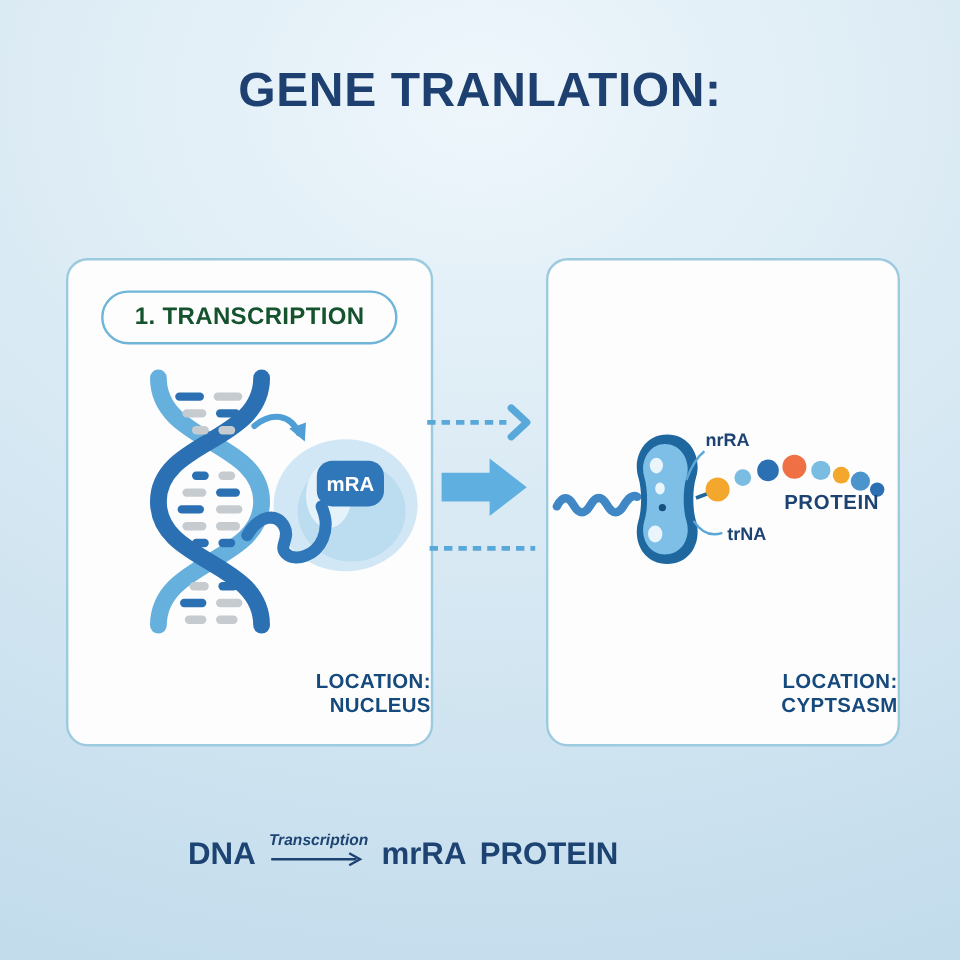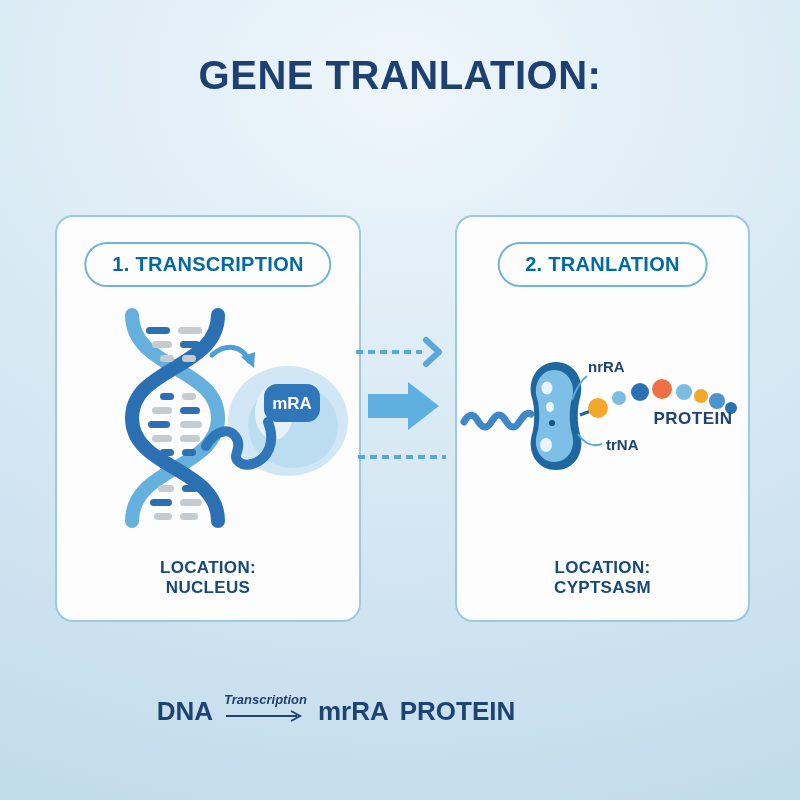--- a/index.html
+++ b/index.html
@@ -19,29 +19,29 @@
   .panel {
     position: absolute; top: 215px; height: 407px;
     background: #fdfdfd; border: 2px solid #9ccadf; border-radius: 18px;
   }
   .panel-left  { left: 55px;  width: 306px; }
   .panel-right { left: 455px; width: 295px; }
   .badge {
     position: absolute; top: 25px; left: 50%; transform: translateX(-50%);
     border: 2px solid #6fb5d8; border-radius: 999px;
     padding: 9px 26px; white-space: nowrap;
-    font-weight: bold; font-size: 20px; color: #0369a1; letter-spacing: 0.3px;
+    font-weight: bold; font-size: 20px; color: #14532d; letter-spacing: 0.3px;
     background: #fdfdfd;
   }
   .illus { position: absolute; }
   .illus-left  { top: 88px; left: 3px; }
   .illus-right { top: 123px; left: 2px; }
   .location {
     position: absolute; bottom: 22px; left: 0; width: 100%;
-    text-align: center; font-weight: bold; font-size: 17px;
+    text-align: right; font-weight: bold; font-size: 17px;
     line-height: 20px; color: #174a7c; letter-spacing: 0.3px;
   }
   .mid-arrows { position: absolute; left: 340px; top: 330px; }
   .flow {
     position: absolute; top: 692px; left: 0; width: 672px;
     display: flex; justify-content: center; align-items: flex-end; gap: 11px;
   }
   .flow-term { font-weight: bold; font-size: 26px; color: #1d4373; padding-bottom: 1px; }
   .flow-step { display: flex; flex-direction: column; align-items: center; padding-bottom: 6px; }
   .flow-step-label { font-size: 13px; font-weight: 600; color: #1d4373; margin-bottom: 3px; font-style: italic; }
@@ -116,21 +116,20 @@
 <svg class="mid-arrows" width="120" height="140" viewBox="0 0 120 140">
   <g>
     <line x1="16" y1="22" x2="82" y2="22" stroke="#58a8da" stroke-width="4" stroke-dasharray="7 5"></line>
     <path d="M 86,10 L 99,22 L 86,34" stroke="#58a8da" stroke-width="6" fill="none" stroke-linecap="round" stroke-linejoin="round"></path>
   </g>
   <path d="M 28,64 L 68,64 L 68,52 L 99,76 L 68,100 L 68,88 L 28,88 Z" fill="#5fb0e0"></path>
   <line x1="18" y1="127" x2="106" y2="127" stroke="#58a8da" stroke-width="4" stroke-dasharray="7 5"></line>
 </svg>
 
 <div class="panel panel-right">
-  <div class="badge">2. TRANLATION</div>
 
   <svg class="illus illus-right" width="290" height="160" viewBox="0 0 290 160">
 
     <path d="M 5,82 q 7,-13 14,-1 q 7,12 14,0 q 7,-12 14,0 q 7,12 14,0 q 6,-10 11,-7" stroke="#3f88c5" stroke-width="7" fill="none" stroke-linecap="round"></path>
 
     <g>
       <path d="M 97,22 C 117,22 126,42 121,58 C 118,68 118,84 121,94 C 126,111 117,130 97,130
                C 77,130 68,111 73,94 C 76,84 76,68 73,58 C 68,42 77,22 97,22 Z" fill="#1e679f"></path>
       <path d="M 95,30 C 110,30 117,46 113,58 C 110,68 110,84 113,94 C 117,107 110,122 95,122
                C 81,122 74,107 78,94 C 81,84 81,68 78,58 C 74,46 81,30 95,30 Z" fill="#7dbfe6"></path>

